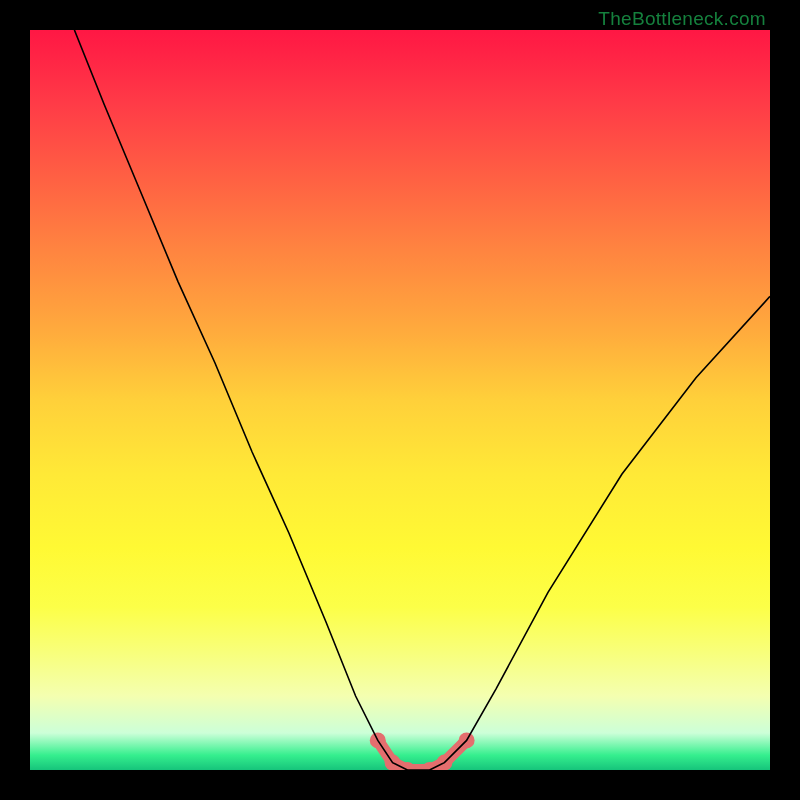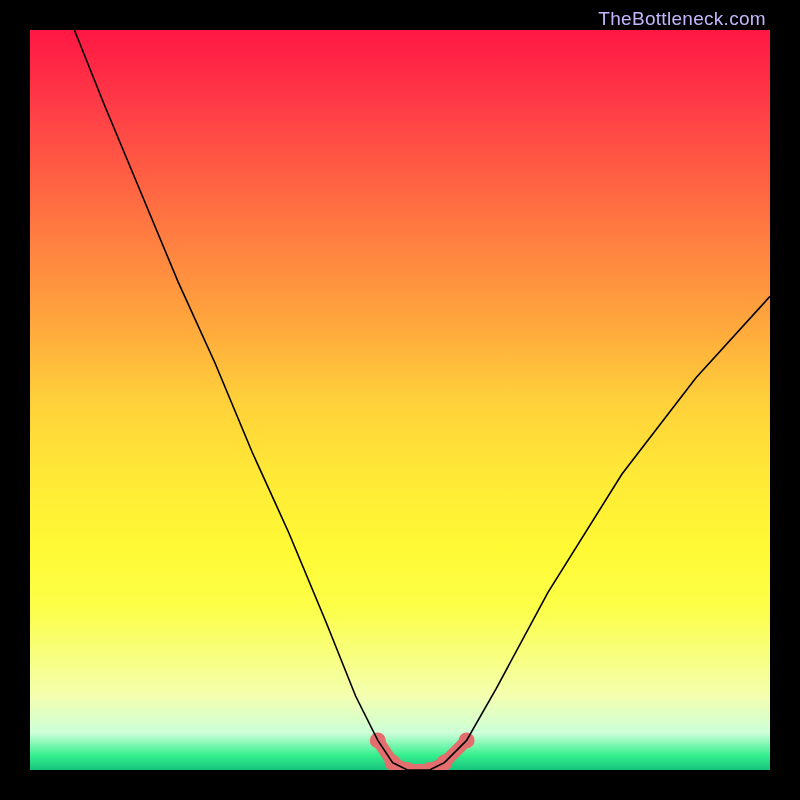--- a/index.html
+++ b/index.html
@@ -37,21 +37,21 @@
       #f4ffb0 90%,
       #ccffd8 95%,
       #35ef8e 98%,
       #16c47b 100%
     );
   }
   .watermark {
     position: absolute;
     top: 8px;
     right: 34px;
-    color: #c4b5fd;
+    color: #15803d;
     font-size: 19px;
     font-weight: 500;
     letter-spacing: 0.3px;
     z-index: 10;
   }
   svg {
     position: absolute;
     left: 30px;
     top: 30px;
     width: 740px;

